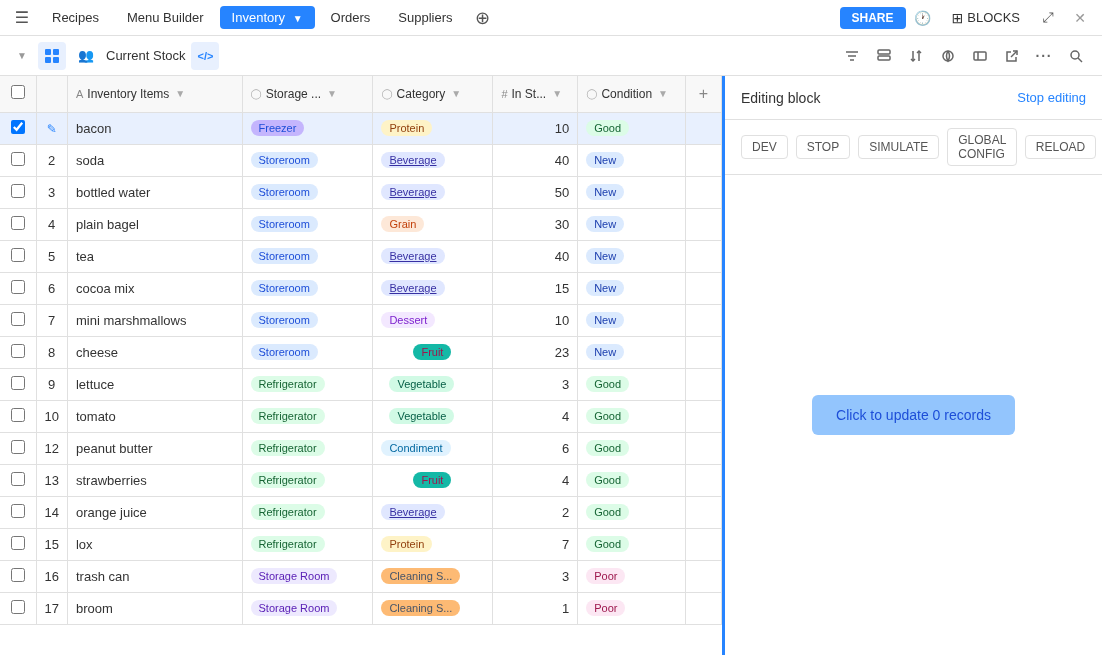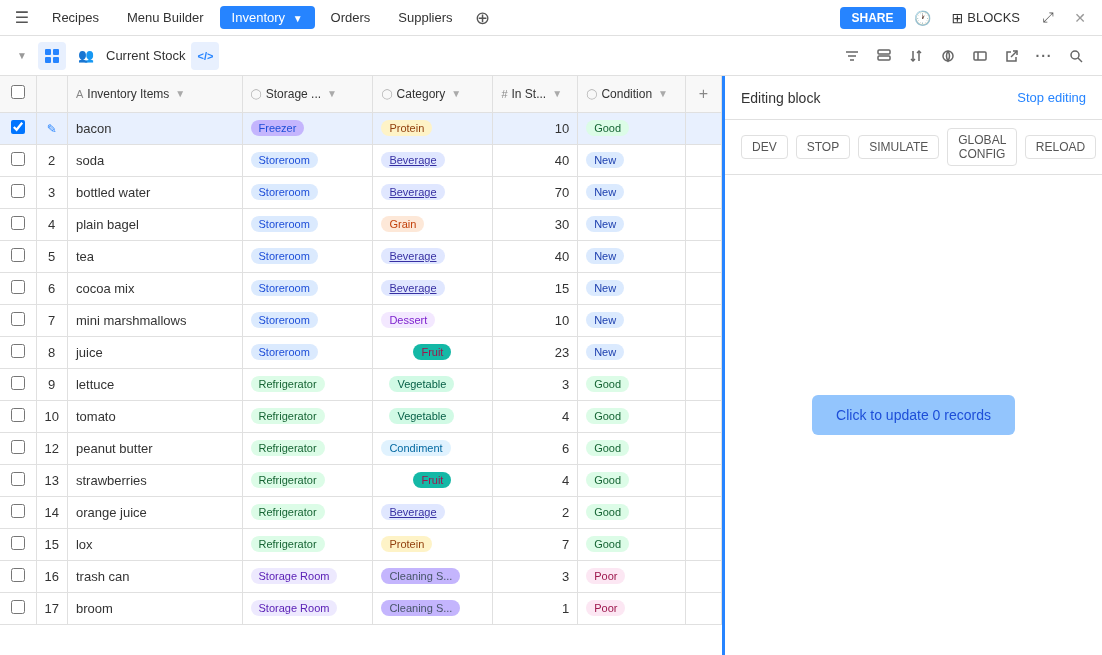--- a/index.html
+++ b/index.html
@@ -55,32 +55,32 @@
     .badge-storage-room { background: #ede9fe; color: #5b21b6; }
 
     .badge-protein { background: #fef3c7; color: #92400e; }
     .badge-beverage { background: #e0e7ff; color: #3730a3; text-decoration: underline; }
     .badge-grain { background: #fde8d8; color: #c2410c; }
     .badge-dessert { background: #f3e8ff; color: #7e22ce; }
     .badge-fruit { background: #14b8a6; color: #9d174d; margin-left: 32px; }
     .badge-vegetable { background: #d1fae5; color: #065f46; margin-left: 8px; }
     .badge-dairy { background: #fee2e2; color: #991b1b; }
     .badge-condiment { background: #e0f2fe; color: #0369a1; }
-    .badge-cleaning { background: #c4b5fd; color: #475569; }
+    .badge-cleaning { background: #fdba74; color: #475569; }
 
     .badge-good { background: #dcfce7; color: #166534; }
     .badge-new { background: #dbeafe; color: #1e40af; }
     .badge-poor { background: #fce7f3; color: #9d174d; }
 
     
     .right-panel { width: 380px; border-left: 3px solid #2684ff; display: flex; flex-direction: column; background: #fff; }
     .panel-header { display: flex; align-items: center; justify-content: space-between; padding: 0 16px; height: 44px; border-bottom: 1px solid #e0e0e0; }
     .panel-title { font-size: 14px; font-weight: 500; color: #333; }
     .stop-editing-btn { color: #2684ff; font-size: 13px; cursor: pointer; font-weight: 500; }
-    .panel-toolbar { display: flex; align-items: center; gap: 8px; padding: 8px 16px; border-bottom: 1px solid #e0e0e0; text-align: center; }
+    .panel-toolbar { display: flex; align-items: center; gap: 8px; padding: 8px 16px; border-bottom: 1px solid #e0e0e0; }
     .panel-tool-btn { padding: 4px 10px; border-radius: 4px; font-size: 12px; color: #555; cursor: pointer; border: 1px solid #e0e0e0; background: #fff; }
     .panel-content { flex: 1; display: flex; align-items: center; justify-content: center; }
     .update-btn { background: #93c5fd; color: #1d4ed8; border: none; border-radius: 6px; padding: 12px 24px; font-size: 14px; font-weight: 500; cursor: pointer; }
 
     
     input[type=checkbox] { width: 14px; height: 14px; cursor: pointer; }
 
     
     .num-col { color: #aaa; font-size: 11px; text-align: center; user-select: none; width: 20px; }
   </style>
@@ -274,21 +274,21 @@
     <td class="num-col">
       3
     </td>
     <td class="col-item">bottled water</td>
     <td class="col-storage">
       <span class="badge badge-storeroom">Storeroom</span>
     </td>
     <td class="col-category">
       <span class="badge badge-beverage">Beverage</span>
     </td>
-    <td class="col-stock" style="text-align:right;">70</td>
+    <td class="col-stock" style="text-align:right;">50</td>
     <td class="col-condition">
       <span class="badge badge-new">New</span>
     </td>
     <td></td>
   </tr>
           <tr>
     <td class="col-check">
       <input type="checkbox" style="">
     </td>
     <td class="num-col">
@@ -367,21 +367,21 @@
     </td>
     <td></td>
   </tr>
           <tr>
     <td class="col-check">
       <input type="checkbox" style="">
     </td>
     <td class="num-col">
       8
     </td>
-    <td class="col-item">juice</td>
+    <td class="col-item">cheese</td>
     <td class="col-storage">
       <span class="badge badge-storeroom">Storeroom</span>
     </td>
     <td class="col-category">
       <span class="badge badge-fruit">Fruit</span>
     </td>
     <td class="col-stock" style="text-align:right;">23</td>
     <td class="col-condition">
       <span class="badge badge-new">New</span>
     </td>

